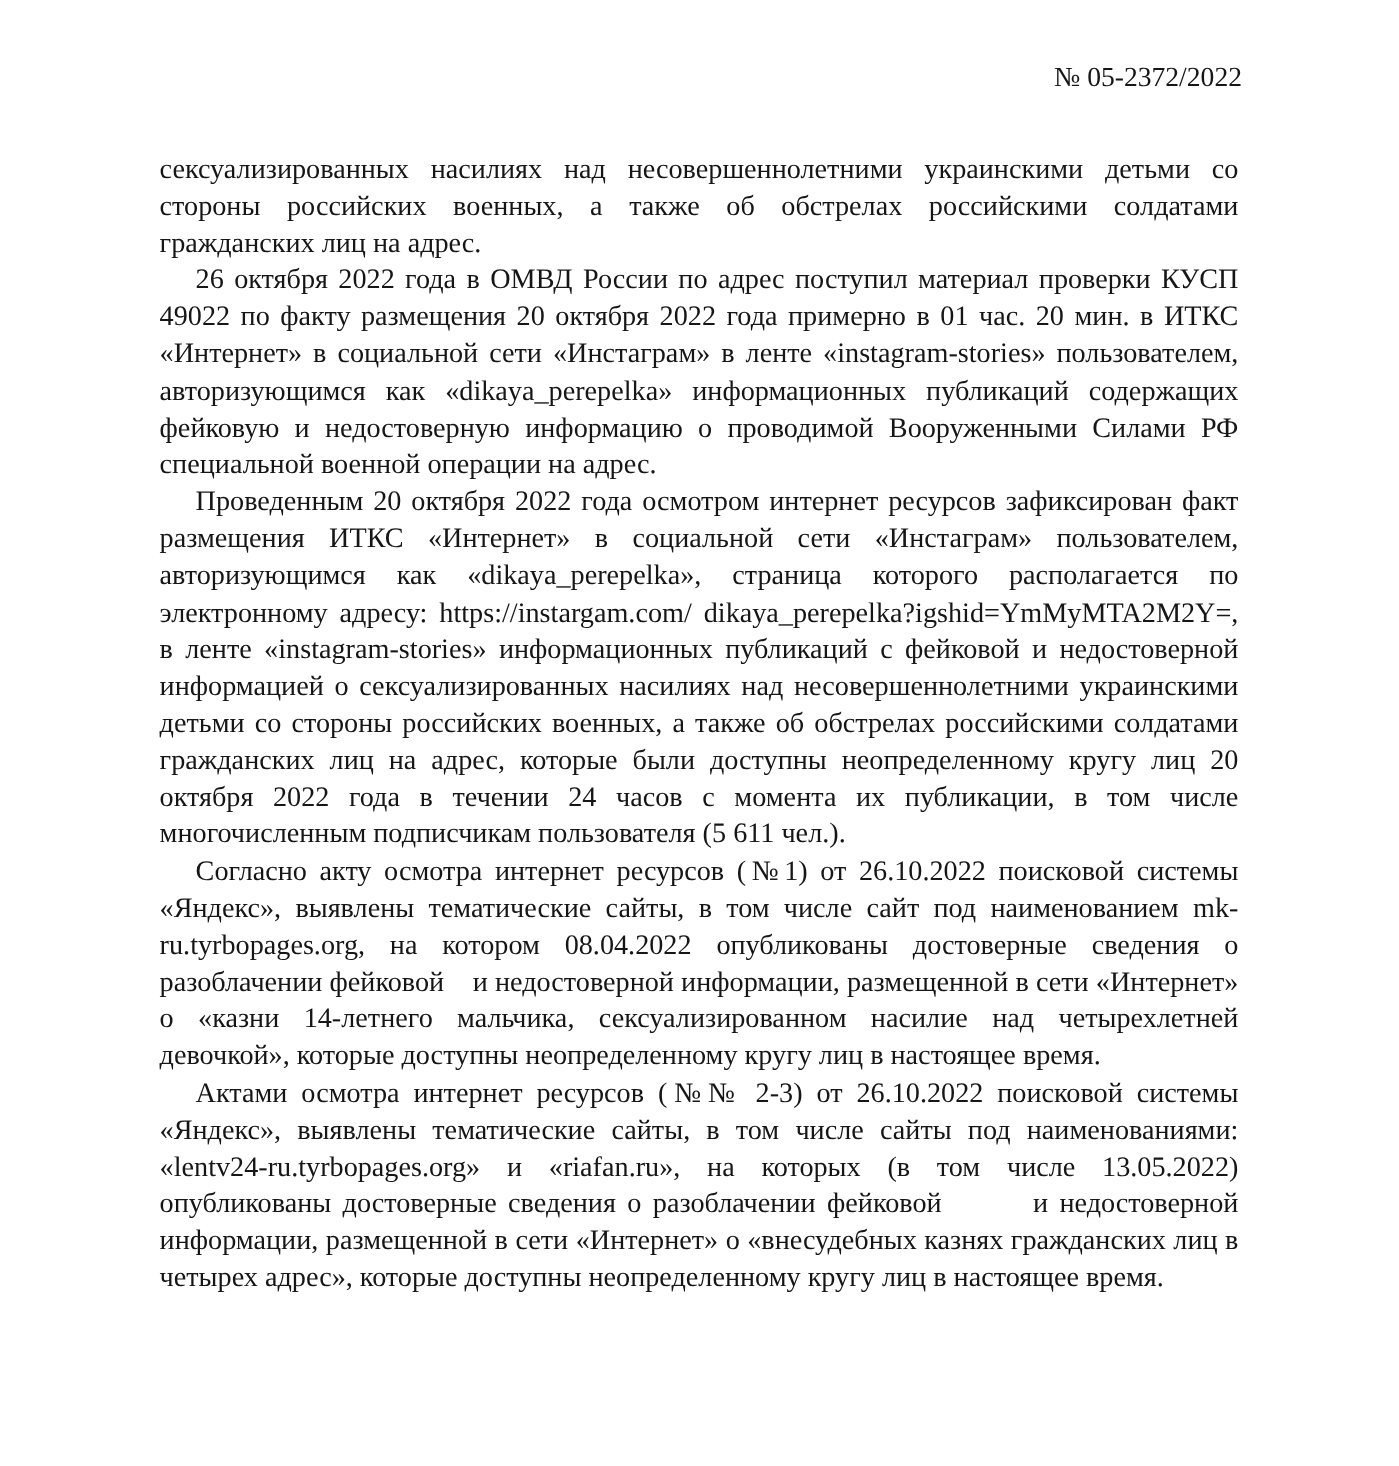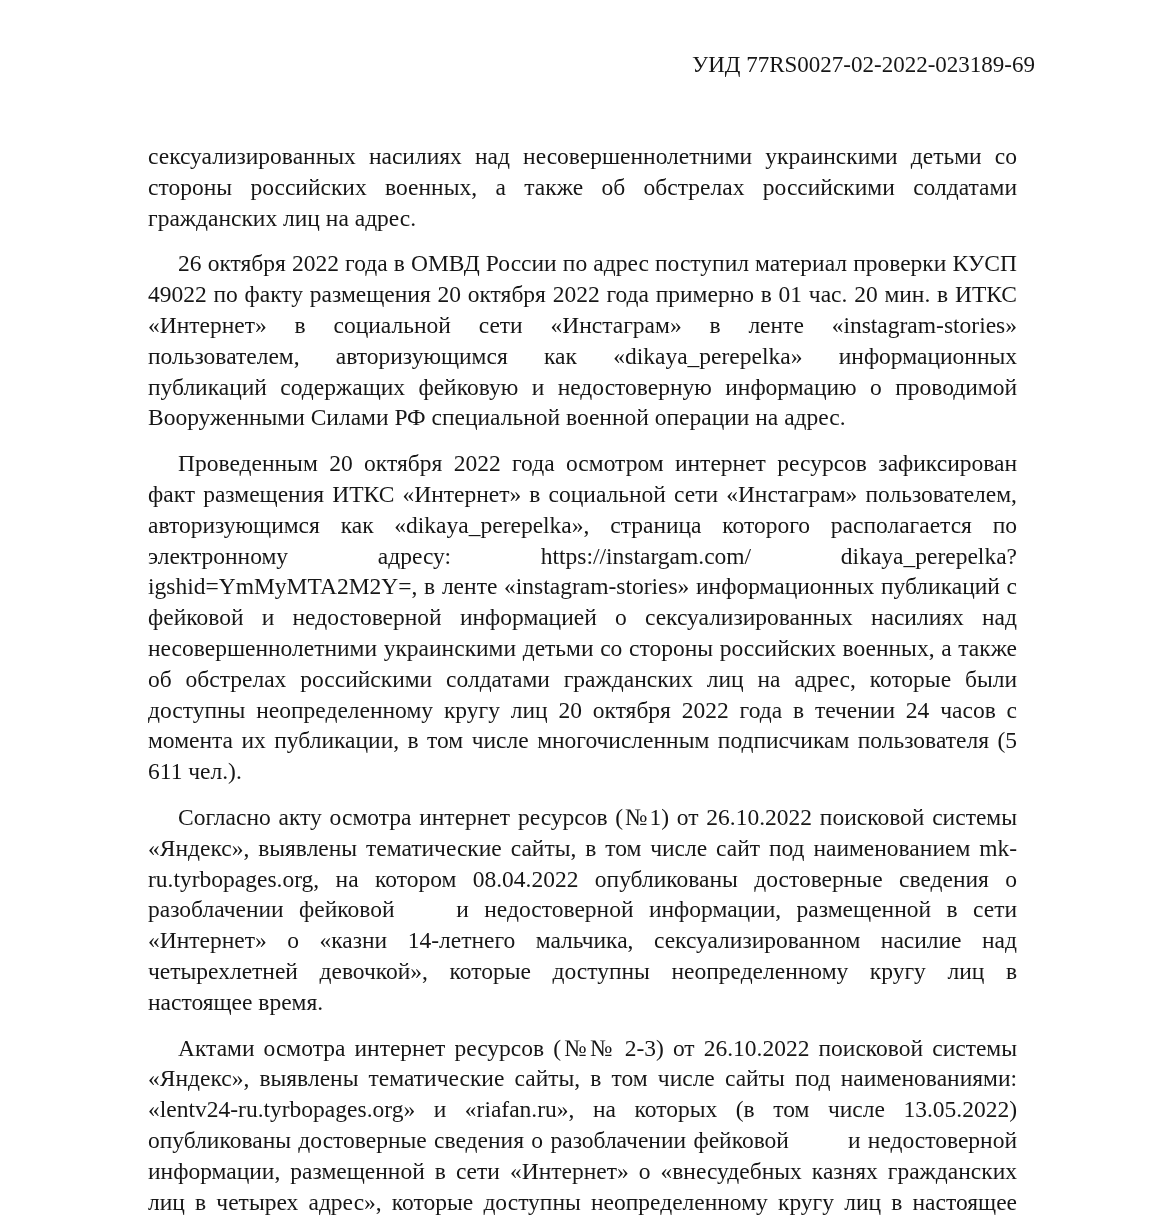--- a/index.html
+++ b/index.html
@@ -29,38 +29,38 @@
     position: absolute;
     top: 126px;
     left: 133px;
     width: 899px;
     font-size: 23.5px;
     line-height: 30.8px;
     text-align: justify;
     text-justify: inter-word;
   }
   .doc-body p {
-    margin: 15px;
+    margin: 0;
     padding: 0;
     text-indent: 30px;
   }
   .doc-body p.continuation {
     text-indent: 0;
   }
   .url {
     text-underline-offset: 3px;
   }
 </style>
 </head>
 <body>
 
 <div class="page">
 
   <div class="doc-header">
-    <div>УИД 77RS0027-02-2022-023189-69</div>
+    <div>№ 05-2372/2022</div>
   </div>
 
   <div class="doc-body">
     <p class="continuation">сексуализированных насилиях над несовершеннолетними украинскими детьми со стороны российских военных, а также об обстрелах российскими солдатами гражданских лиц на адрес.</p>
     <p>26 октября 2022 года в ОМВД России по адрес поступил материал проверки КУСП 49022 по факту размещения 20 октября 2022 года примерно в 01 час. 20 мин. в ИТКС «Интернет» в социальной сети «Инстаграм» в ленте «instagram-stories» пользователем, авторизующимся как «dikaya_perepelka» информационных публикаций содержащих фейковую и недостоверную информацию о проводимой Вооруженными Силами РФ специальной военной операции на адрес.</p>
     <p><span>Проведенным 20 октября 2022 года осмотром интернет ресурсов зафиксирован факт размещения ИТКС «Интернет» в социальной сети «Инстаграм» пользователем, авторизующимся как «dikaya_perepelka», страница которого располагается по электронному адресу: </span><span class="url">https://instargam.com/ dikaya_perepelka?igshid=YmMyMTA2M2Y=</span><span>, в ленте «instagram-stories» информационных публикаций с фейковой и недостоверной информацией о сексуализированных насилиях над несовершеннолетними украинскими детьми со стороны российских военных, а также об обстрелах российскими солдатами гражданских лиц на адрес, которые были доступны неопределенному кругу лиц 20 октября 2022 года в течении 24 часов с момента их публикации, в том числе многочисленным подписчикам пользователя (5 611 чел.).</span></p>
     <p>Согласно акту осмотра интернет ресурсов (№1) от 26.10.2022 поисковой системы «Яндекс», выявлены тематические сайты, в том числе сайт под наименованием mk-ru.tyrbopages.org, на котором 08.04.2022 опубликованы достоверные сведения о разоблачении фейковой &nbsp;&nbsp;&nbsp;и недостоверной информации, размещенной в сети «Интернет» о «казни 14-летнего мальчика, сексуализированном насилие над четырехлетней девочкой», которые доступны неопределенному кругу лиц в настоящее время.</p>
     <p>Актами осмотра интернет ресурсов (№№ 2-3) от 26.10.2022 поисковой системы «Яндекс», выявлены тематические сайты, в том числе сайты под наименованиями: «lentv24-ru.tyrbopages.org» и «riafan.ru», на которых (в том числе 13.05.2022) опубликованы достоверные сведения о разоблачении фейковой &nbsp;&nbsp;&nbsp;&nbsp;&nbsp;&nbsp;&nbsp;и недостоверной информации, размещенной в сети «Интернет» о «внесудебных казнях гражданских лиц в четырех адрес», которые доступны неопределенному кругу лиц в настоящее время.</p>
   </div>
 

